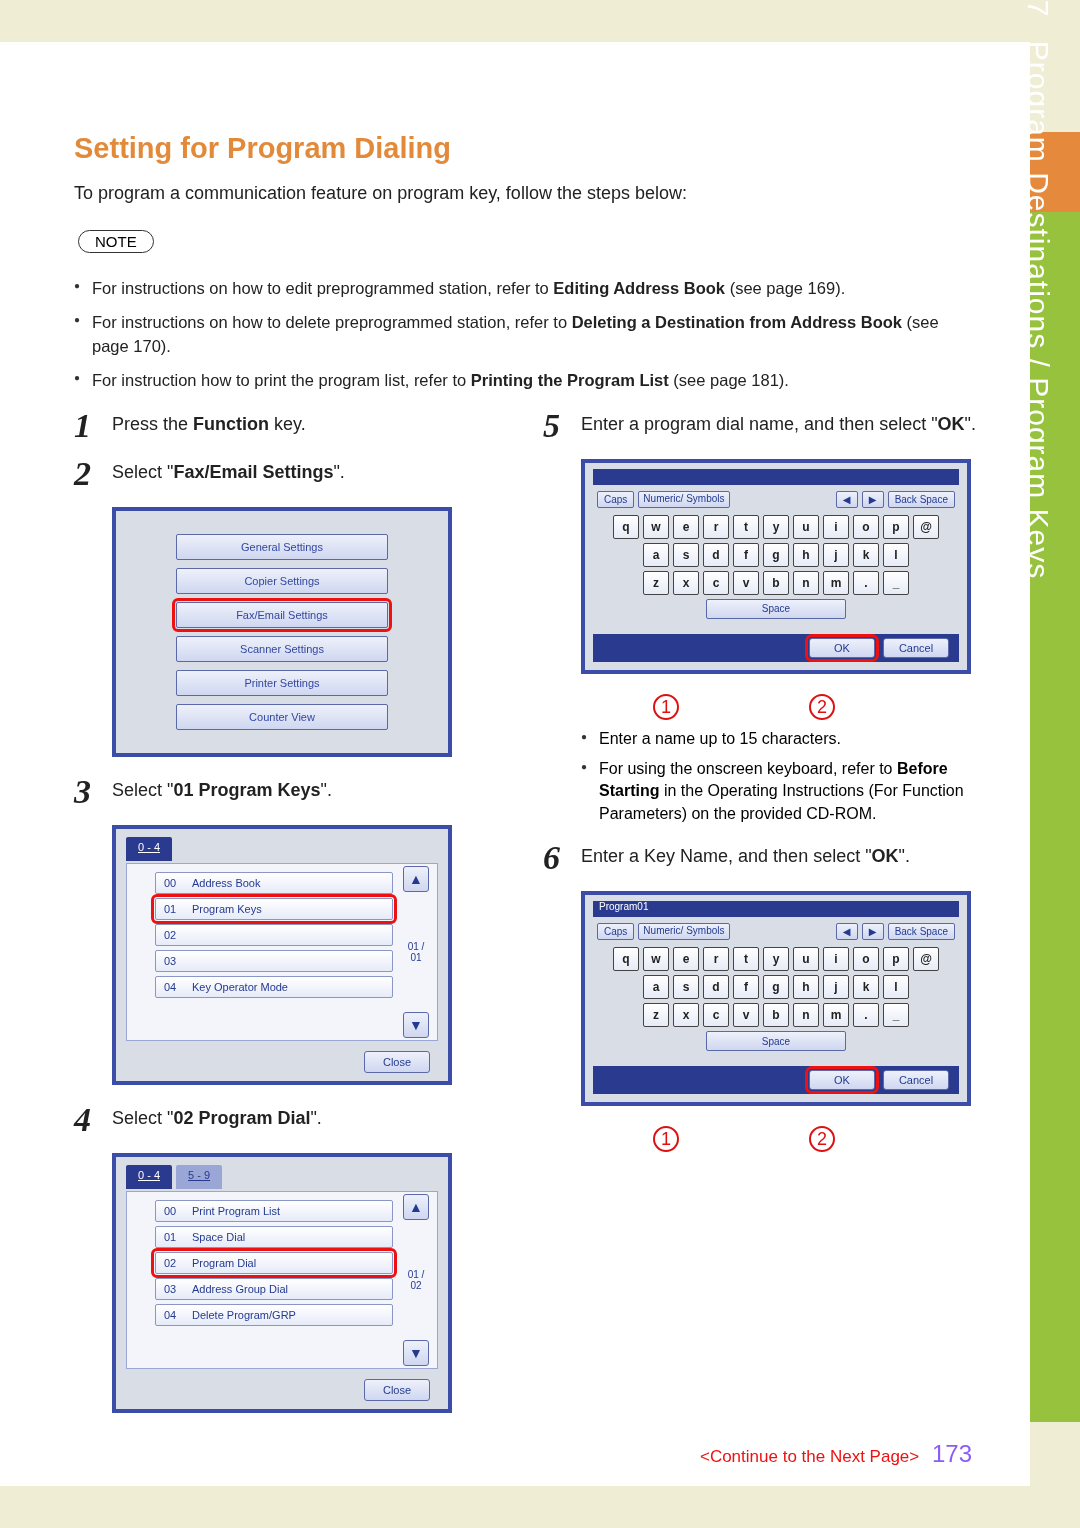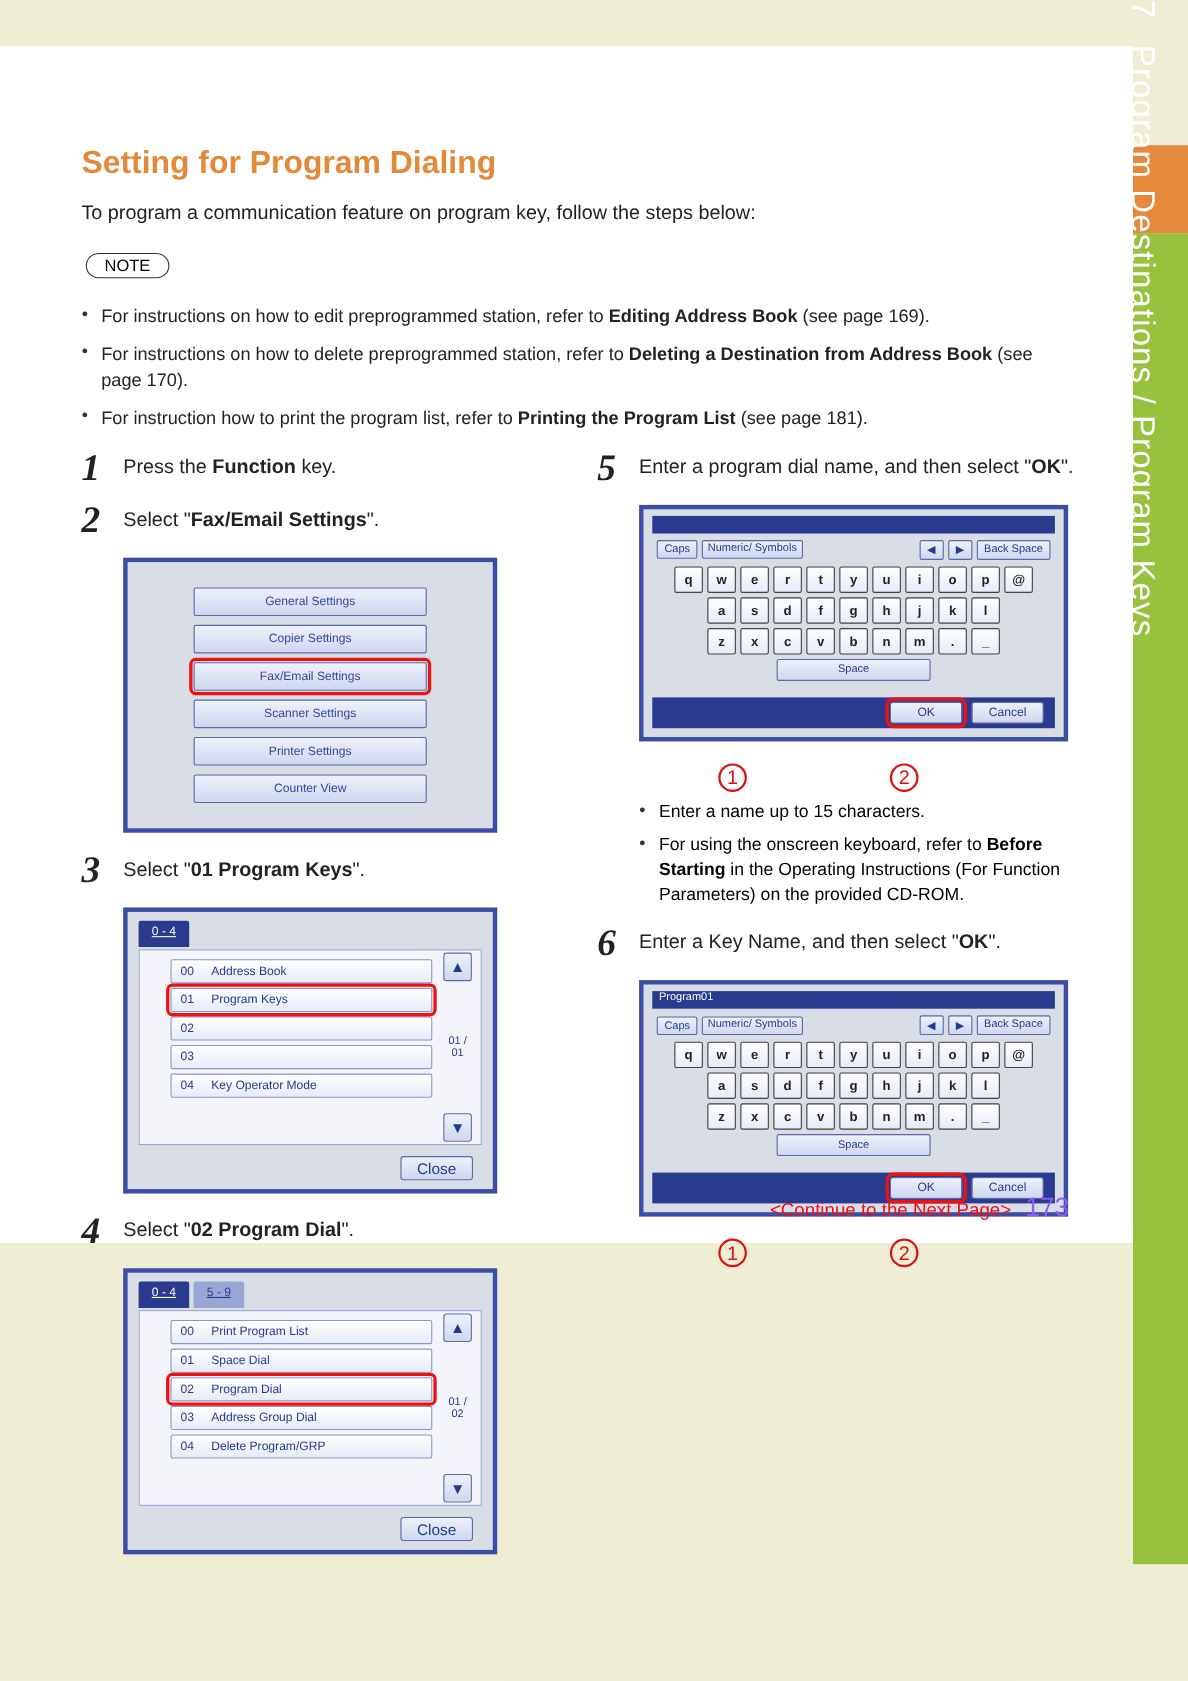--- a/index.html
+++ b/index.html
@@ -13,21 +13,21 @@
   }
   .page-outer {
     position: absolute;
     left: 0; top: 0;
     width: 1080px; height: 1528px;
     background: #f0edd5;
   }
   .page-inner {
     position: absolute;
     left: 0; top: 42px;
-    width: 1030px; height: 1088px;
+    width: 1030px; height: 1444px;
     background: #ffffff;
     padding: 90px 52px 30px 74px;
   }
   .side-tab {
     position: absolute;
     right: 0;
     top: 132px;
     width: 50px;
     height: 1290px;
     display: flex;
@@ -239,21 +239,21 @@
     text-align: center;
     line-height: 1.1;
   }
   .close-btn {
     position: absolute;
     right: 18px; bottom: 8px;
     width: 66px; height: 22px;
     border: 1px solid #5b69a8;
     background: linear-gradient(#eef1fb,#cfd7f0);
     color: #243a90;
-    font-size: 14px;
+    font-size: 11px;
     display:flex; align-items:center; justify-content:center;
     border-radius: 3px;
   }
 
   
   .kb-header {
     position: absolute;
     top: 6px; left: 8px; right: 8px;
     height: 16px;
     background: #2a3a8e;

